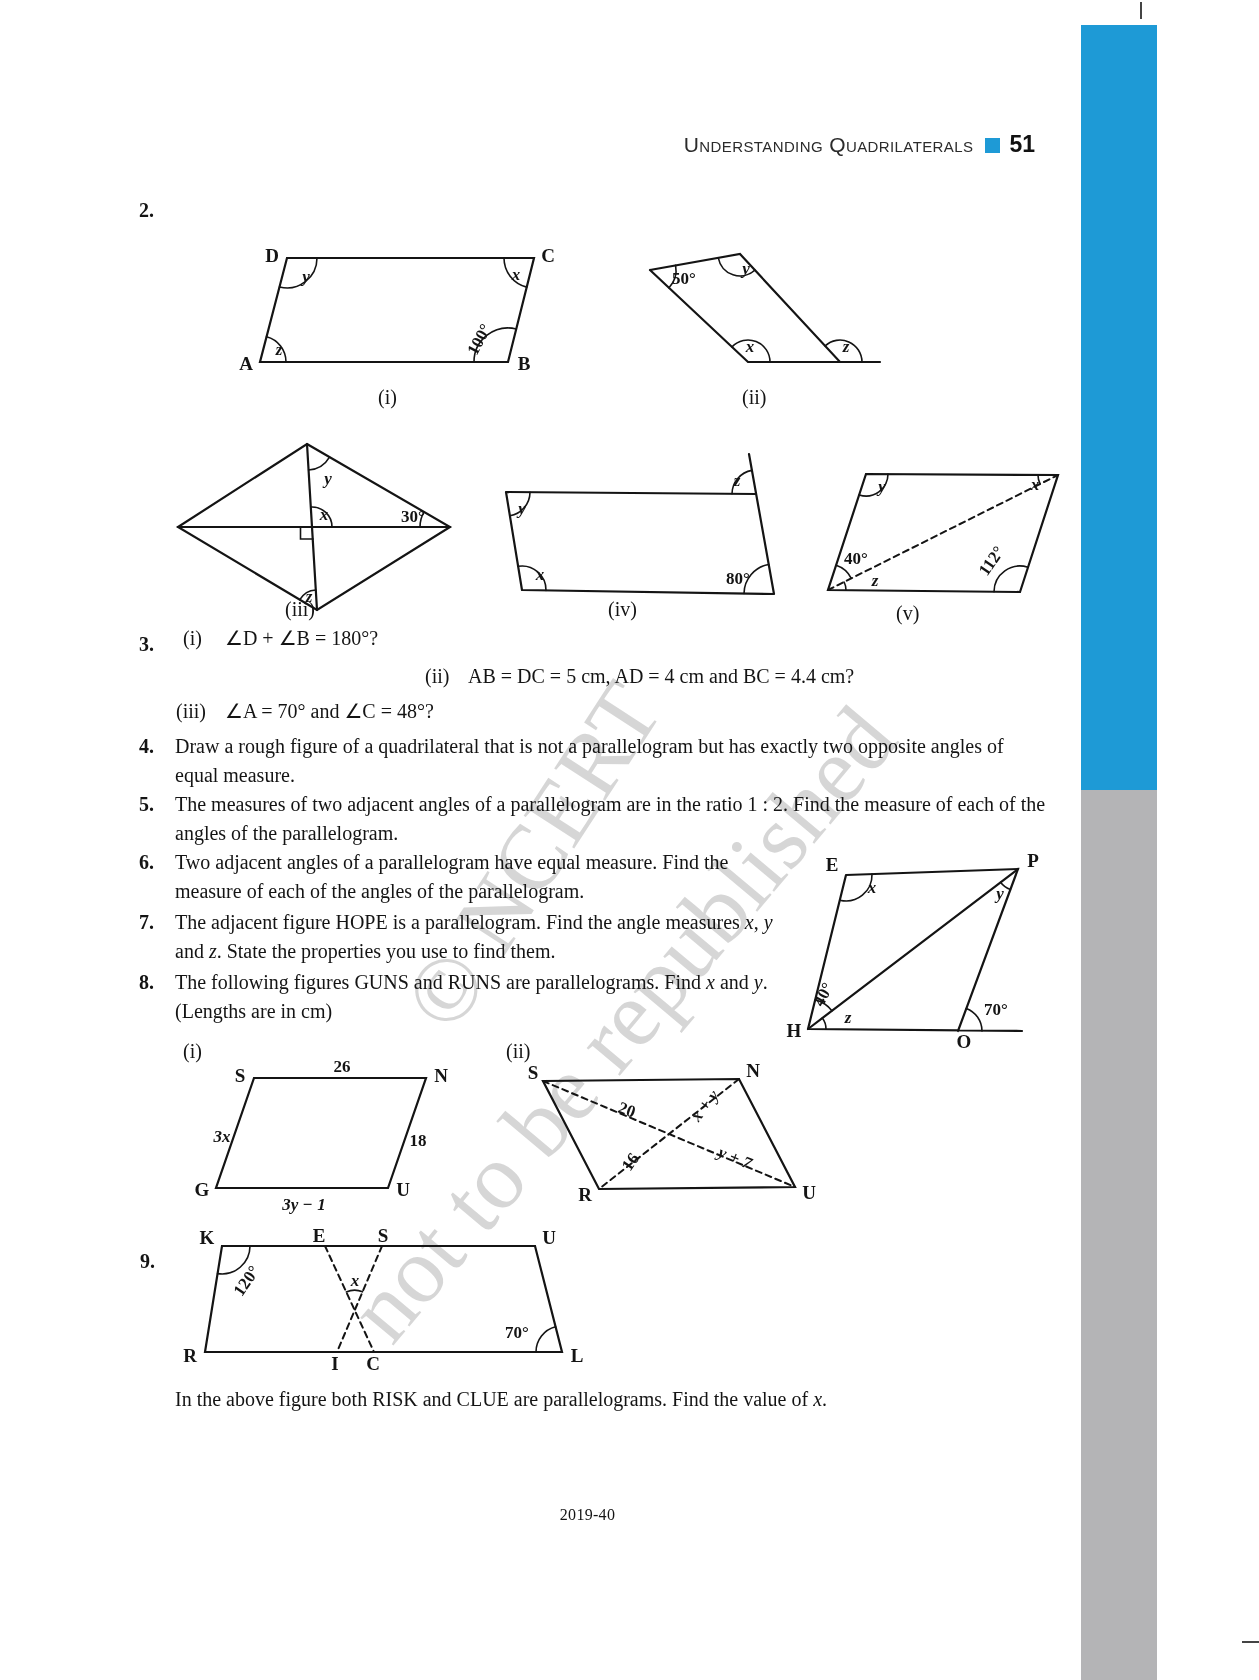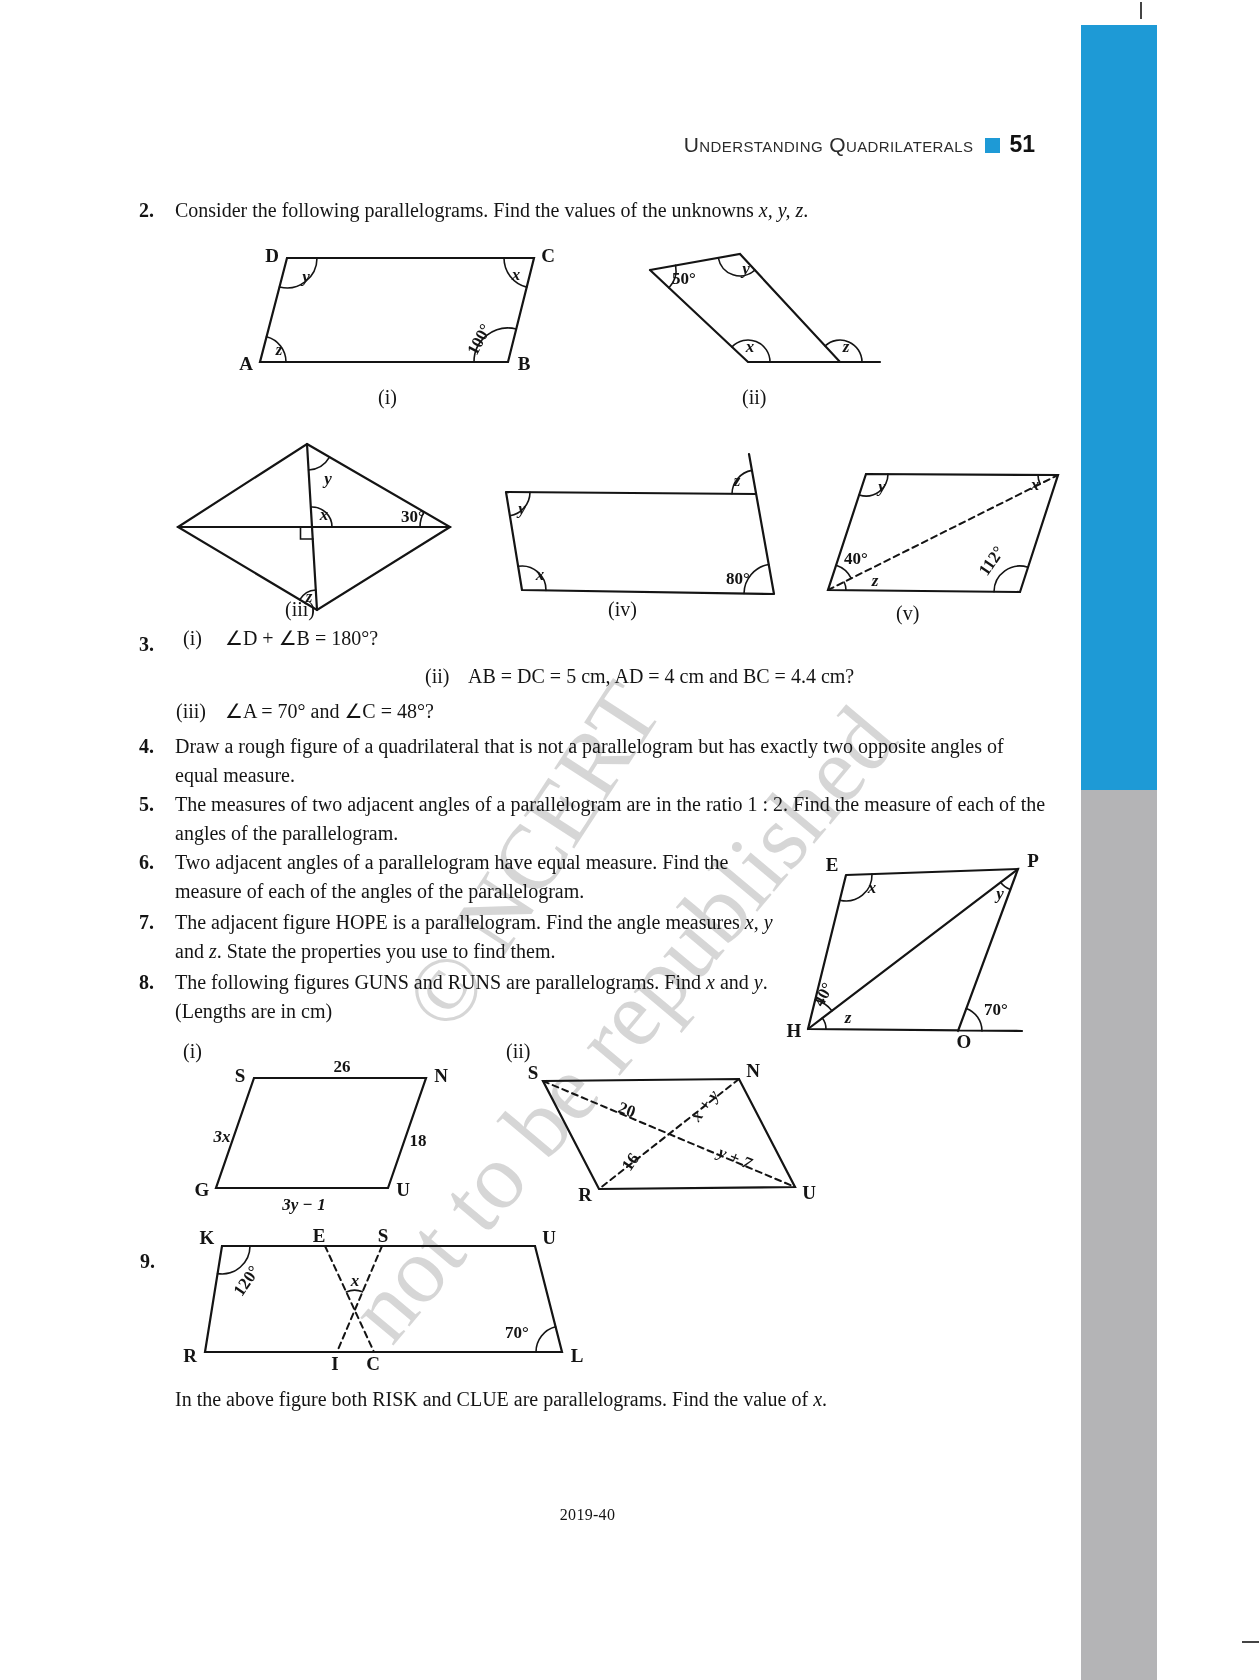--- a/index.html
+++ b/index.html
@@ -55,21 +55,20 @@
   <div class="wm wm2">not to be republished</div>
 
   <div class="content">
 
     <div class="header">
       <span class="title">Understanding Quadrilaterals</span><span class="sq"></span><span class="pg">51</span>
     </div>
 
     <div class="q" style="left:139px;top:196px;width:916px;">
       <span class="num">2.</span>
-      <div class="txt"><span>Consider the following parallelograms. Find the values of the unknowns </span><span class="it">x, y, z</span><span>.</span></div>
     </div>
 
     <svg class="fig" style="left:232px;top:242px;" width="330" height="140" viewBox="0 0 330 140">
       <path d="M 55 16 L 302 16 L 276 120 L 28 120 Z"></path>
       <path class="arc" d="M 85.0 16.0 A 30 30 0 0 1 47.5 45.0"></path>
       <path class="arc" d="M 272.0 16.0 A 30 30 0 0 0 294.7 45.1"></path>
       <path class="arc" d="M 34.5 94.8 A 26 26 0 0 1 54.0 120.0"></path>
       <path class="arc" d="M 242.0 120.0 A 34 34 0 0 1 284.2 87.0"></path>
       <text class="vx" x="40" y="20">D</text>
       <text class="vx" x="316" y="20">C</text>

